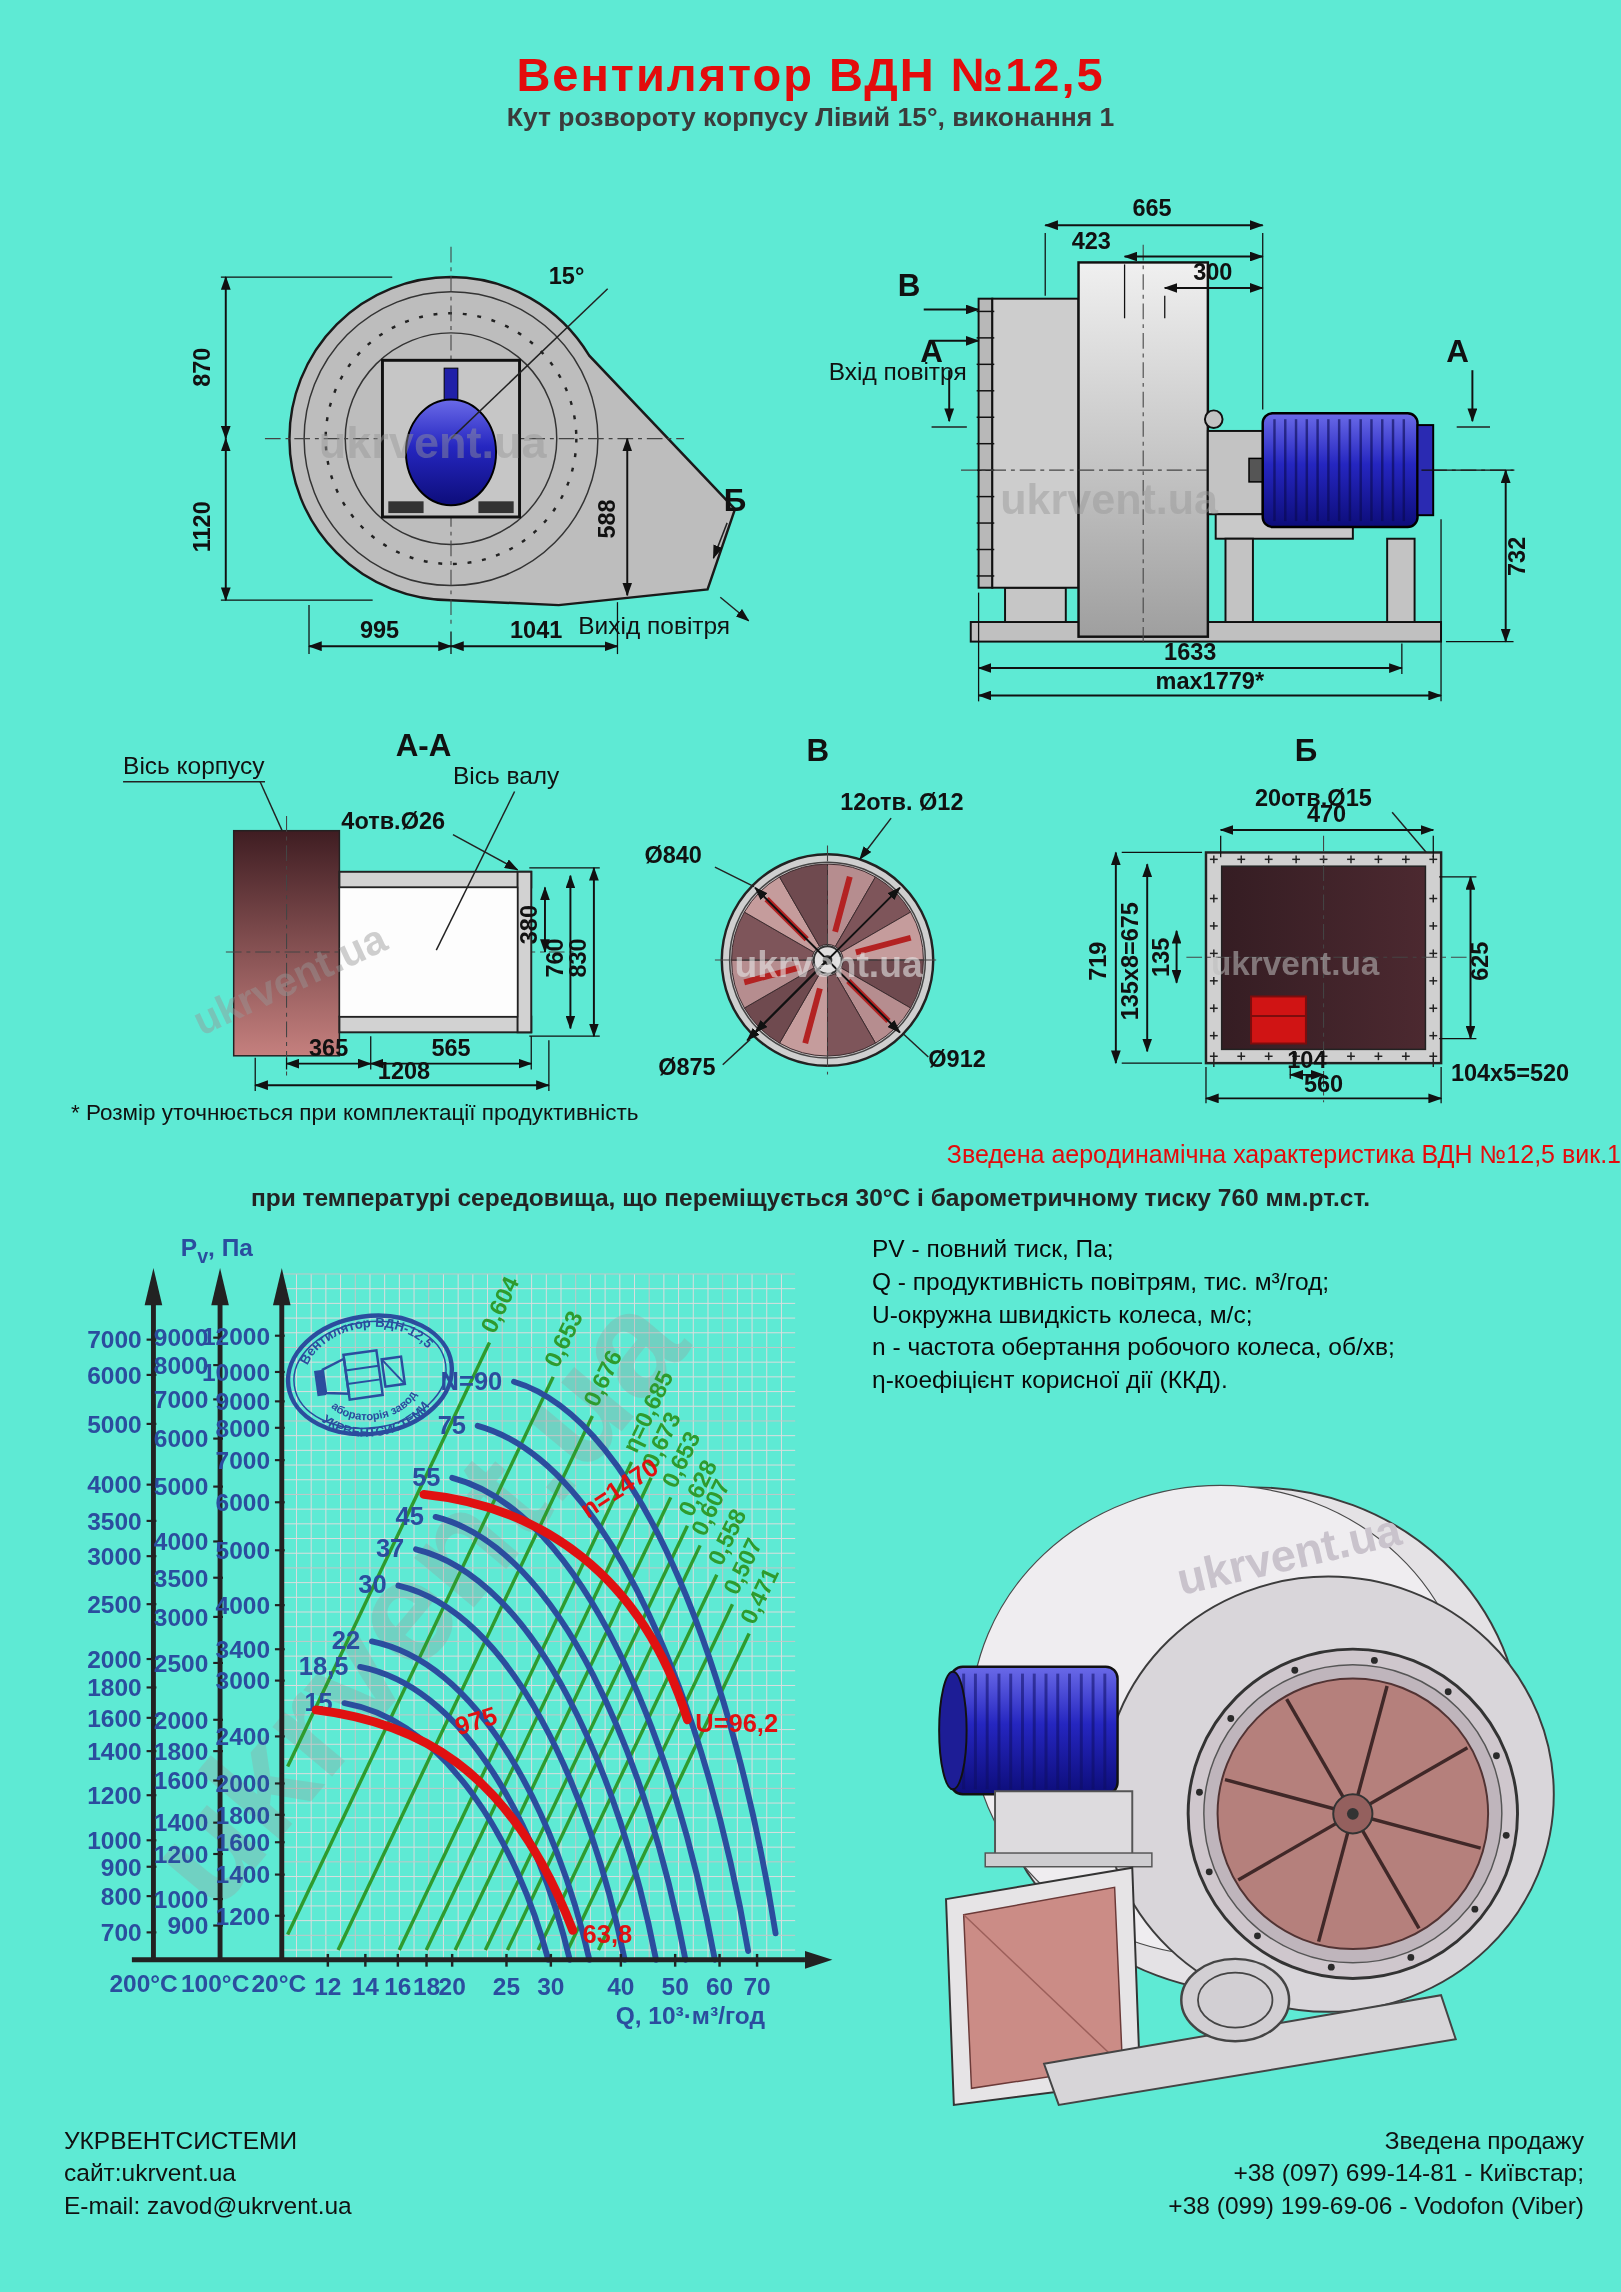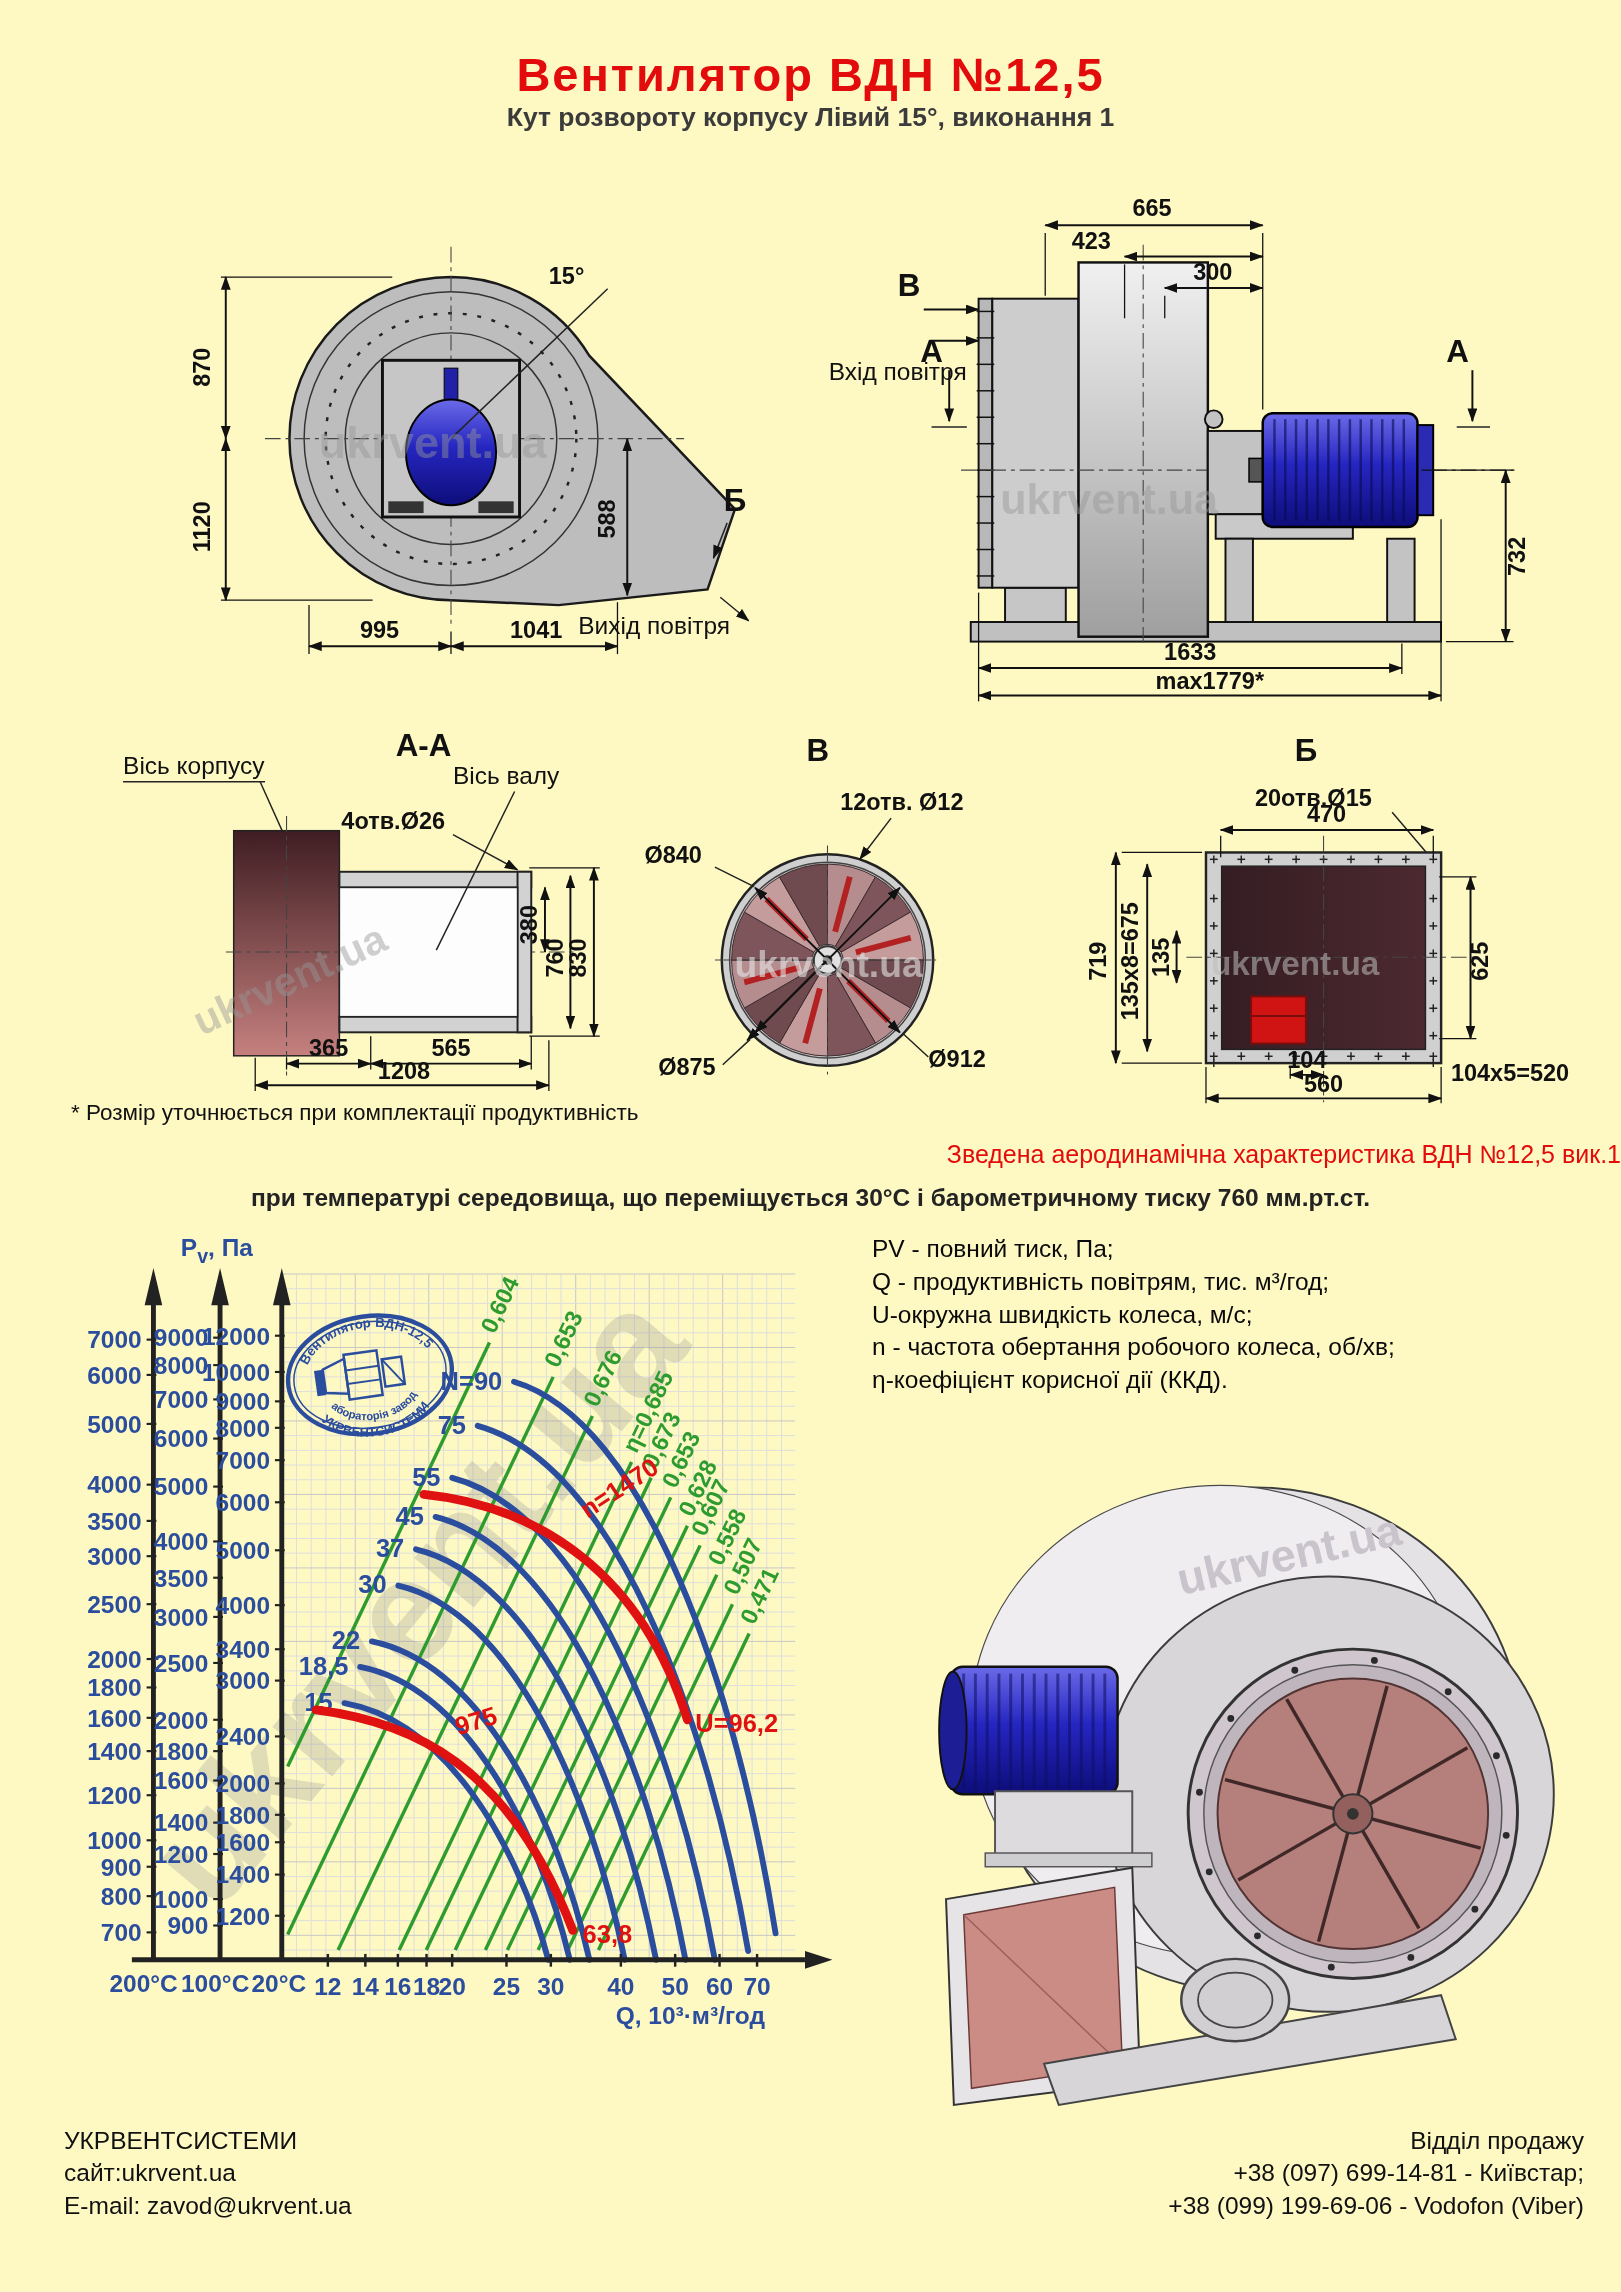--- a/index.html
+++ b/index.html
@@ -1,16 +1,16 @@
 <!DOCTYPE html>
 <html><head>
 <meta charset="utf-8">
 <style>
   html,body{margin:0;padding:0;background:#9a9a9a;}
-  .page{position:relative;width:1621px;height:2293px;background:#fef9c3;
+  .page{position:relative;width:1621px;height:2293px;background:#5eead4;
         font-family:"Liberation Sans",sans-serif;overflow:hidden;margin:0 auto;}
   .abs{position:absolute;}
   .t-title{left:0;width:100%;text-align:center;font-size:47px;font-weight:bold;color:#e30c0c;letter-spacing:2px;}
   .t-sub{left:0;width:100%;text-align:center;font-size:26.5px;font-weight:bold;color:#3b3b3b;}
   .t-note{font-size:22.5px;color:#111;}
   .t-h2{left:0;width:100%;text-align:right;font-size:25px;font-weight:normal;color:#e30c0c;}
   .t-h2sub{left:0;width:100%;text-align:center;font-size:24.5px;font-weight:bold;color:#232323;}
   .legend{font-size:24.5px;color:#0a0a0a;line-height:1.34;}
   .footer{font-size:24.5px;color:#111;line-height:1.32;font-weight:500;}
   .footer.right{text-align:right;}
@@ -732,18 +732,18 @@
     <ellipse cx="345" cy="565" rx="55" ry="42" fill="#d2cfd3" stroke="#444" stroke-width="2.5"></ellipse>
     <ellipse cx="345" cy="565" rx="38" ry="28" fill="none" stroke="#444" stroke-width="1.8"></ellipse>
   </svg>
 
   <div class="abs footer" style="left:64px;top:2125px">
     <div>УКРВЕНТСИСТЕМИ</div>
     <div>сайт:ukrvent.ua</div>
     <div>E-mail: zavod@ukrvent.ua</div>
   </div>
   <div class="abs footer right" style="right:37px;top:2125px">
-    <div>Відділ продажу</div>
+    <div>Зведена продажу</div>
     <div>+38 (097) 699-14-81 - Київстар;</div>
     <div>+38 (099) 199-69-06 - Vodofon (Viber)</div>
   </div>
 </div>
 
 
 </body></html>

